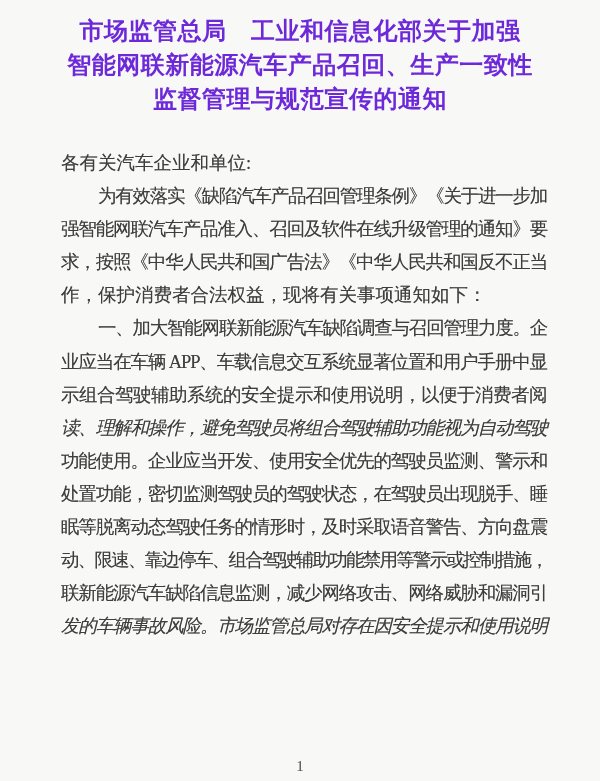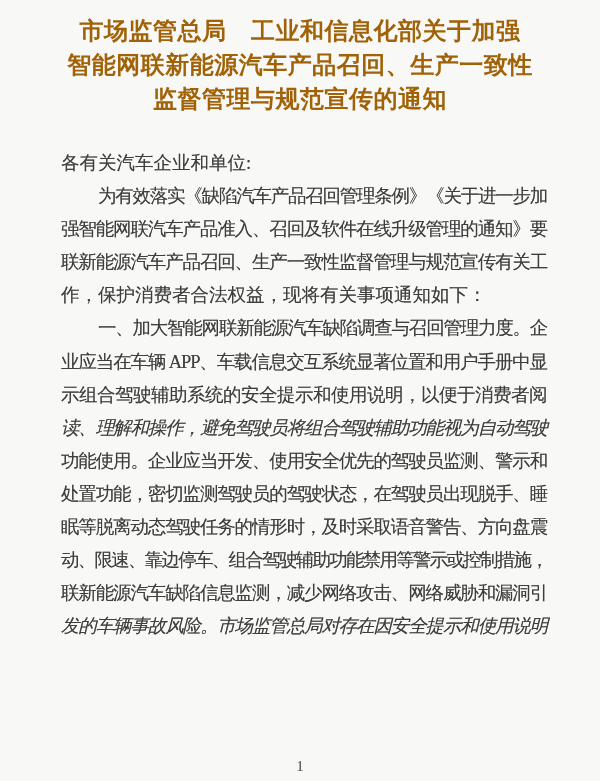--- a/index.html
+++ b/index.html
@@ -11,21 +11,21 @@
   .page {
     position: relative;
     width: 600px; height: 781px;
     background: #f8f8f6;
     overflow: hidden;
   }
   .title-block {
     position: absolute;
     top: 14px; left: 0; right: 0;
     text-align: center;
-    color: #a16207;
+    color: #6d28d9;
     font-weight: 700;
     font-size: 24px;
     line-height: 34px;
     letter-spacing: 0.5px;
   }
   .body-block {
     position: absolute;
     top: 147px; left: 61px;
     width: 486px;
     color: #3e3e3e;
@@ -56,21 +56,21 @@
   <div class="title-block">
     <div>市场监管总局　工业和信息化部关于加强</div>
     <div>智能网联新能源汽车产品召回、生产一致性</div>
     <div>监督管理与规范宣传的通知</div>
   </div>
 
   <div class="body-block">
     <div class="line"><span class="t">各有关汽车企业和单位:</span></div>
     <div class="line indent"><span class="t" style="letter-spacing: -1.23px;">为有效落实《缺陷汽车产品召回管理条例》《关于进一步加</span></div>
     <div class="line"><span class="t" style="letter-spacing: -1.14px;">强智能网联汽车产品准入、召回及软件在线升级管理的通知》要</span></div>
-    <div class="line"><span class="t" style="letter-spacing: -1.14px;">联新能源汽车产品召回、生产一致性监督管理与规范宣传有关工</span></div>
+    <div class="line"><span class="t" style="letter-spacing: -1.14px;">求，按照《中华人民共和国广告法》《中华人民共和国反不正当</span></div>
     <div class="line"><span class="t">作，保护消费者合法权益，现将有关事项通知如下：</span></div>
     <div class="line indent"><span class="t" style="letter-spacing: -1.23px;">一、加大智能网联新能源汽车缺陷调查与召回管理力度。企</span></div>
     <div class="line"><span class="t" style="letter-spacing: -1.12px;">业应当在车辆 APP、车载信息交互系统显著位置和用户手册中显</span></div>
     <div class="line"><span class="t" style="letter-spacing: -0.5px;">示组合驾驶辅助系统的安全提示和使用说明，以便于消费者阅</span></div>
     <div class="line"><span class="t" style="letter-spacing: -1.14px; font-style: italic;">读、理解和操作，避免驾驶员将组合驾驶辅助功能视为自动驾驶</span></div>
     <div class="line"><span class="t" style="letter-spacing: -1.14px;">功能使用。企业应当开发、使用安全优先的驾驶员监测、警示和</span></div>
     <div class="line"><span class="t" style="letter-spacing: -1.14px;">处置功能，密切监测驾驶员的驾驶状态，在驾驶员出现脱手、睡</span></div>
     <div class="line"><span class="t" style="letter-spacing: -1.14px;">眠等脱离动态驾驶任务的情形时，及时采取语音警告、方向盘震</span></div>
     <div class="line"><span class="t" style="letter-spacing: -1.74px;">动、限速、靠边停车、组合驾驶辅助功能禁用等警示或控制措施，</span></div>
     <div class="line"><span class="t" style="letter-spacing: -1.14px;">联新能源汽车缺陷信息监测，减少网络攻击、网络威胁和漏洞引</span></div>

